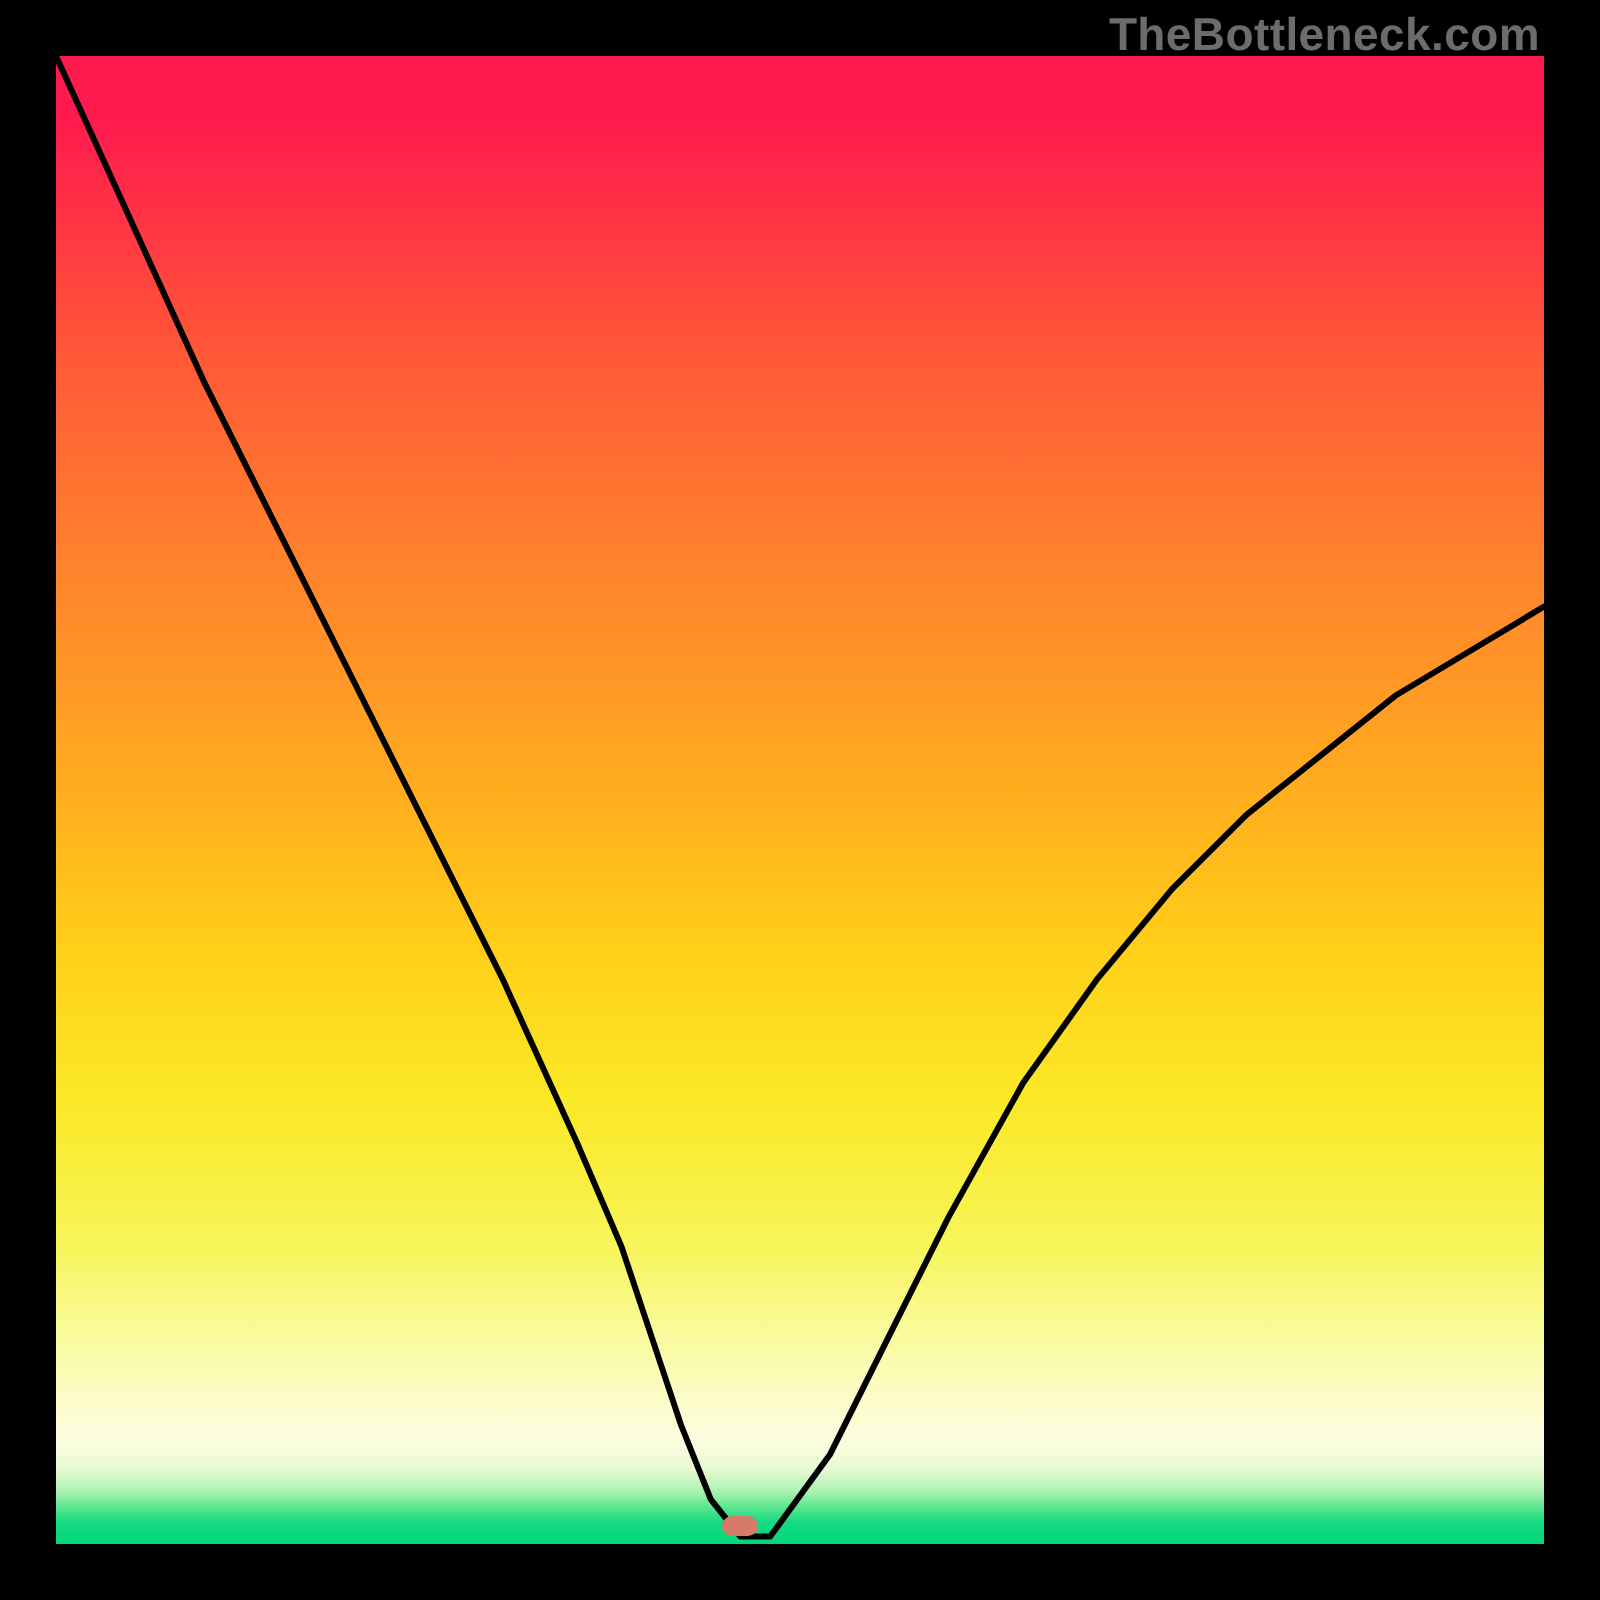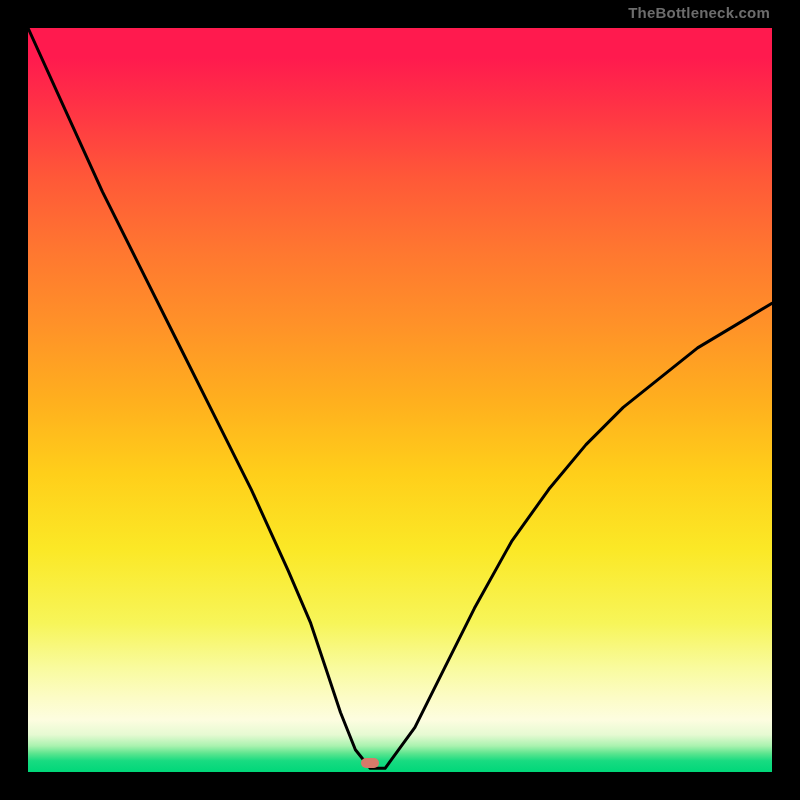--- a/index.html
+++ b/index.html
@@ -46,21 +46,21 @@
         #5de58f 97.5%,
         #18db81 98.5%,
         #00d779 100%
       );
   }
   .attribution {
     position: absolute;
     top: 4px;
     right: 30px;
     font-family: Arial, Helvetica, sans-serif;
-    font-size: 15px;
+    font-size: 23px;
     font-weight: 600;
     color: #6c6c6c;
     letter-spacing: 0.2px;
   }
   svg.curve {
     position: absolute;
     left: 0;
     top: 0;
     width: 744px;
     height: 744px;

